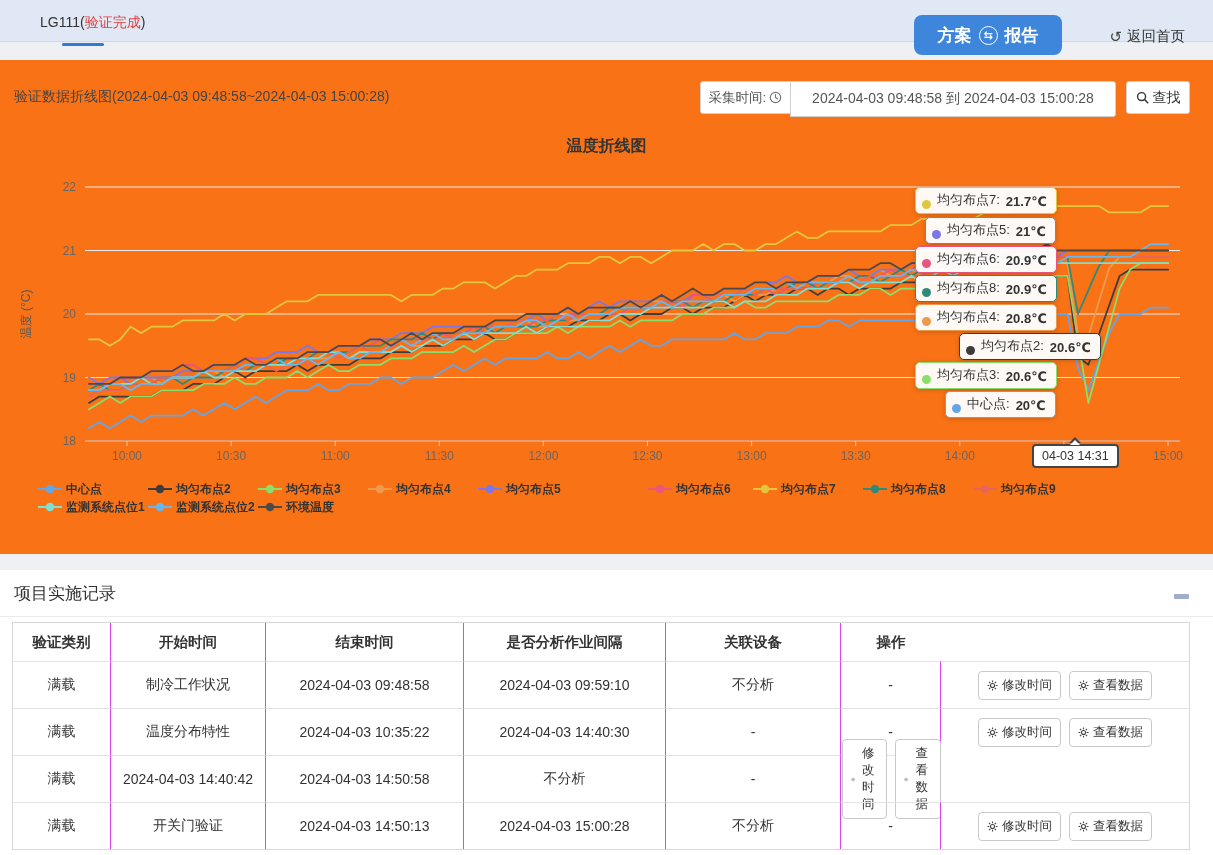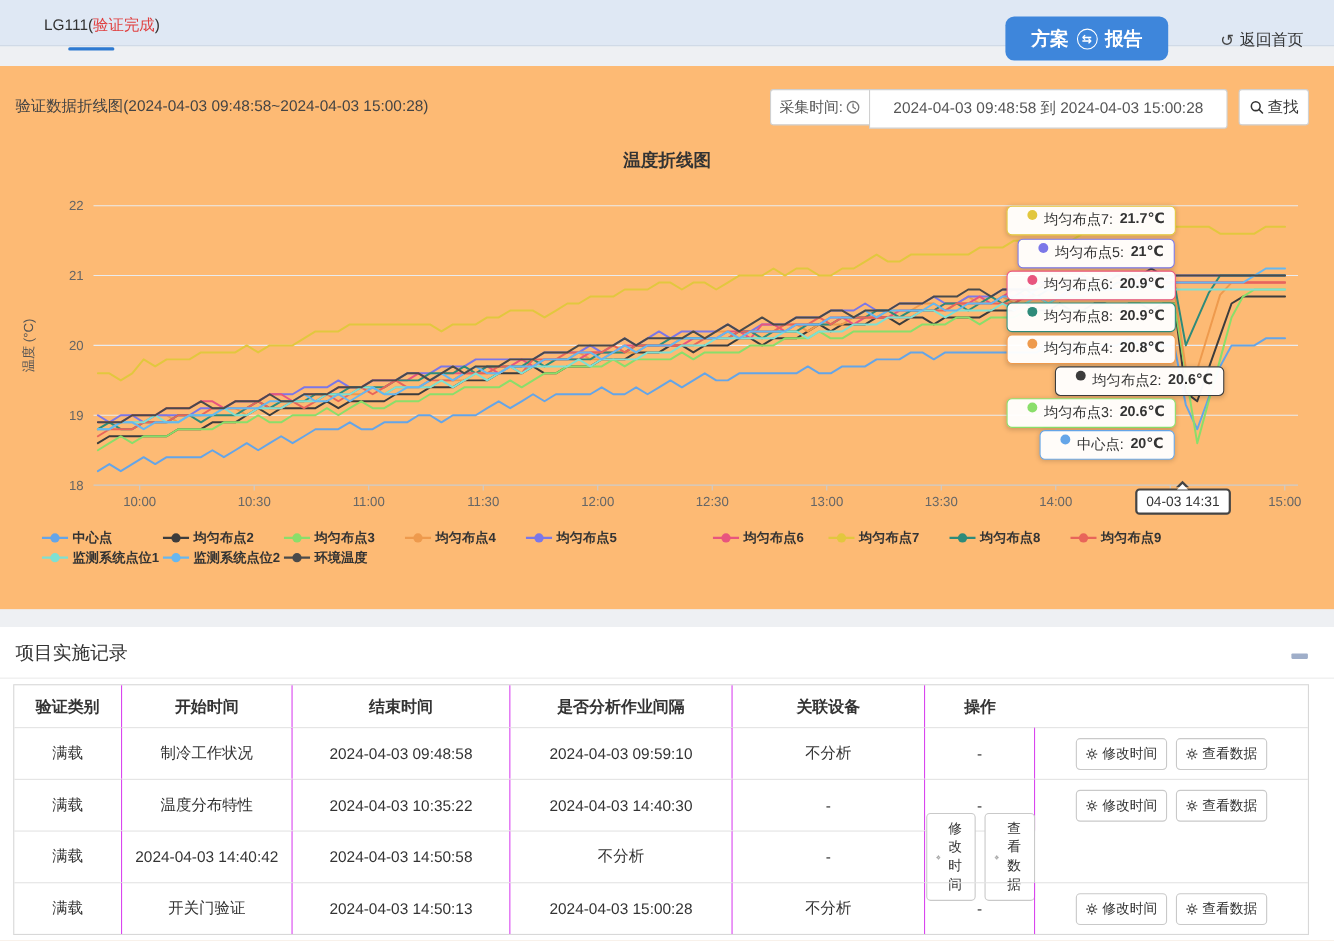--- a/index.html
+++ b/index.html
@@ -17,40 +17,40 @@
     background:#3e86db; border:none; border-radius:8px; color:#fff; font-size:17px; font-weight:bold;
     display:flex; align-items:center; justify-content:center; gap:7px; cursor:pointer;
     font-family:inherit; }
   #btn-plan-report .swap-circle { width:19px; height:19px; border:1.6px solid #fff; border-radius:50%;
     display:flex; align-items:center; justify-content:center; font-size:11px; font-weight:bold; }
   #back-home { position:absolute; right:28px; top:27px; font-size:14.5px; color:#333;
     cursor:pointer; display:flex; align-items:center; gap:5px; }
   #back-home .back-glyph { font-size:15px; color:#444; }
 
   
-  #card-chart { position:absolute; left:0; top:60px; width:1213px; height:494px; background:#fdba74; }
+  #card-chart { position:absolute; left:0; top:60px; width:1213px; height:494px; background:#f97316; }
   #chart-subtitle { position:absolute; left:14px; top:28px; font-size:14px; color:#444; }
   #collect-label { position:absolute; left:700px; top:21px; width:91px; height:33px;
     border:1px solid #d0d0d0; border-radius:3px 0 0 3px; background:#fff;
     display:flex; align-items:center; justify-content:center; gap:3px; font-size:13.5px; color:#555; }
   #collect-input { position:absolute; left:790px; top:21px; width:326px; height:36px;
     border:1px solid #d0d0d0; border-radius:0 3px 3px 0; text-align:center; font-size:14px;
     color:#555; font-family:inherit; background:#fff; }
   #btn-search { position:absolute; left:1126px; top:21px; width:64px; height:33px;
     border:1px solid #d0d0d0; border-radius:3px; background:#fff; font-size:14px; color:#333;
     display:flex; align-items:center; justify-content:center; gap:4px; cursor:pointer;
     font-family:inherit; }
   #chart-title { position:absolute; left:0; top:76px; width:1213px; text-align:center;
     font-size:16px; font-weight:600; color:#333; }
   #chart-svg { position:absolute; left:0; top:100px; }
 
   
   .tip { position:absolute; background:rgba(255,255,255,0.96); border:1.5px solid #999;
-    border-radius:5px; padding:3px 9px 4px 18px; font-size:13px; color:#333; white-space:nowrap;
-    box-shadow:0 1px 5px rgba(0,0,0,0.18); display:flex; align-items:flex-start; gap:6px; z-index:5; }
+    border-radius:5px; padding:3px 9px 4px 6px; font-size:13px; color:#333; white-space:nowrap;
+    box-shadow:0 1px 5px rgba(0,0,0,0.18); display:flex; align-items:flex-end; gap:6px; z-index:5; }
   .tip .dot { width:9px; height:9px; border-radius:50%; display:inline-block; }
   .tip b { font-weight:bold; }
   #x-tooltip { position:absolute; background:#fff; border:2px solid #444; border-radius:4px;
     padding:3px 8px; font-size:12.5px; color:#333; z-index:6; }
   #x-tooltip::before { content:""; position:absolute; left:50%; top:-9px; margin-left:-6px;
     border:6px solid transparent; border-bottom-color:#444; border-top:none; }
   #x-tooltip::after { content:""; position:absolute; left:50%; top:-6px; margin-left:-5px;
     border:5px solid transparent; border-bottom-color:#fff; border-top:none; }
 
   

